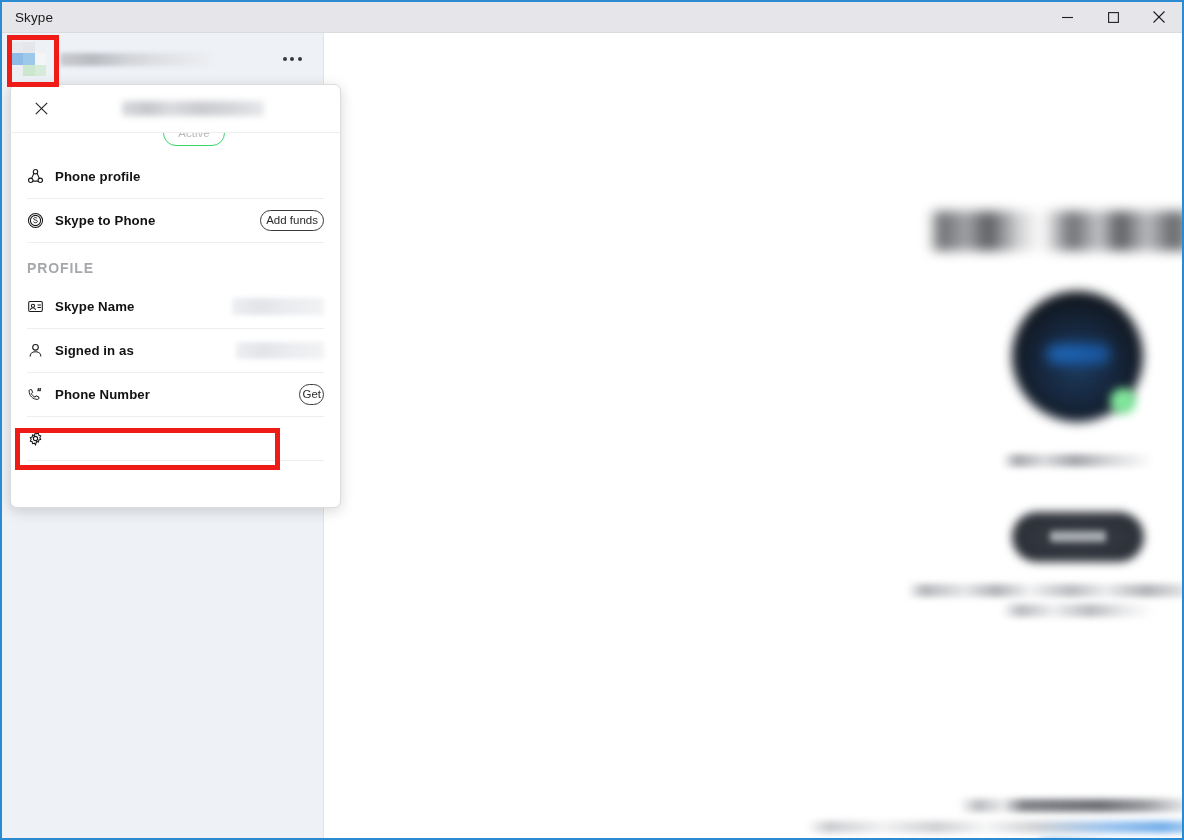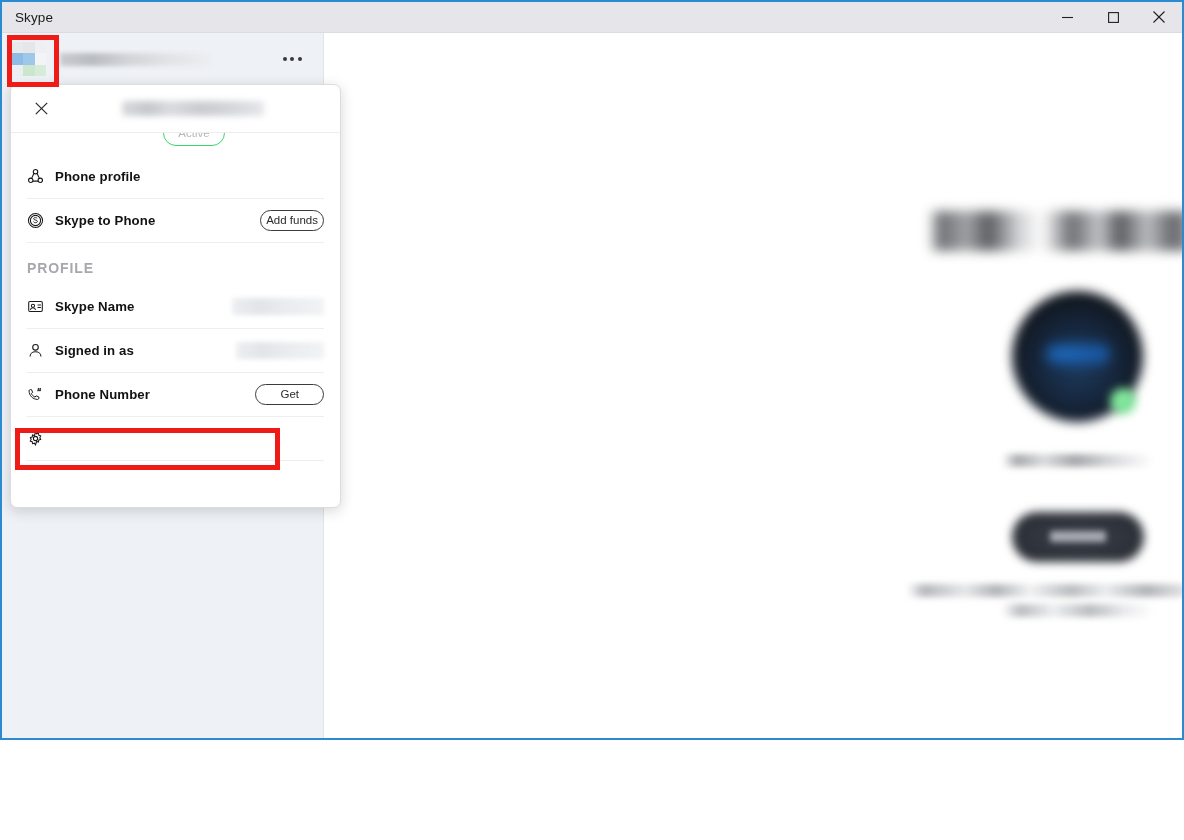--- a/index.html
+++ b/index.html
@@ -5,21 +5,21 @@
   * { box-sizing: border-box; margin: 0; padding: 0; }
   html, body {
     width: 1184px; height: 840px;
     font-family: "Liberation Sans", sans-serif;
     background: #ffffff;
     overflow: hidden;
   }
 
   .window {
     position: relative;
-    width: 1184px; height: 740px;
+    width: 1184px; height: 840px;
     border: 2px solid #2b8ad0;
     background: #ffffff;
     overflow: hidden;
   }
 
   
   .titlebar {
     position: absolute; top: 0; left: 0;
     width: 1180px; height: 31px;
     background: #e6e6ea;
@@ -186,21 +186,21 @@
 
   .pill-btn {
     border: 1.3px solid #3b3b3b;
     border-radius: 13px;
     font-size: 11.5px;
     color: #2b2b2b;
     padding: 4px 5px;
     background: #fff;
     line-height: 1;
   }
-  .pill-btn.small { padding: 4px 24px; }
+  .pill-btn.small { padding: 4px 2px; }
 
   .muted-action {
     font-size: 12.6px;
     color: #9d9fa3;
   }
 
   .value-blur {
     width: 88px; height: 17px;
     border-radius: 2px;
     background: linear-gradient(90deg,#eceef1 0%,#e2e4e8 30%,#eaecef 60%,#f1f2f4 100%);

